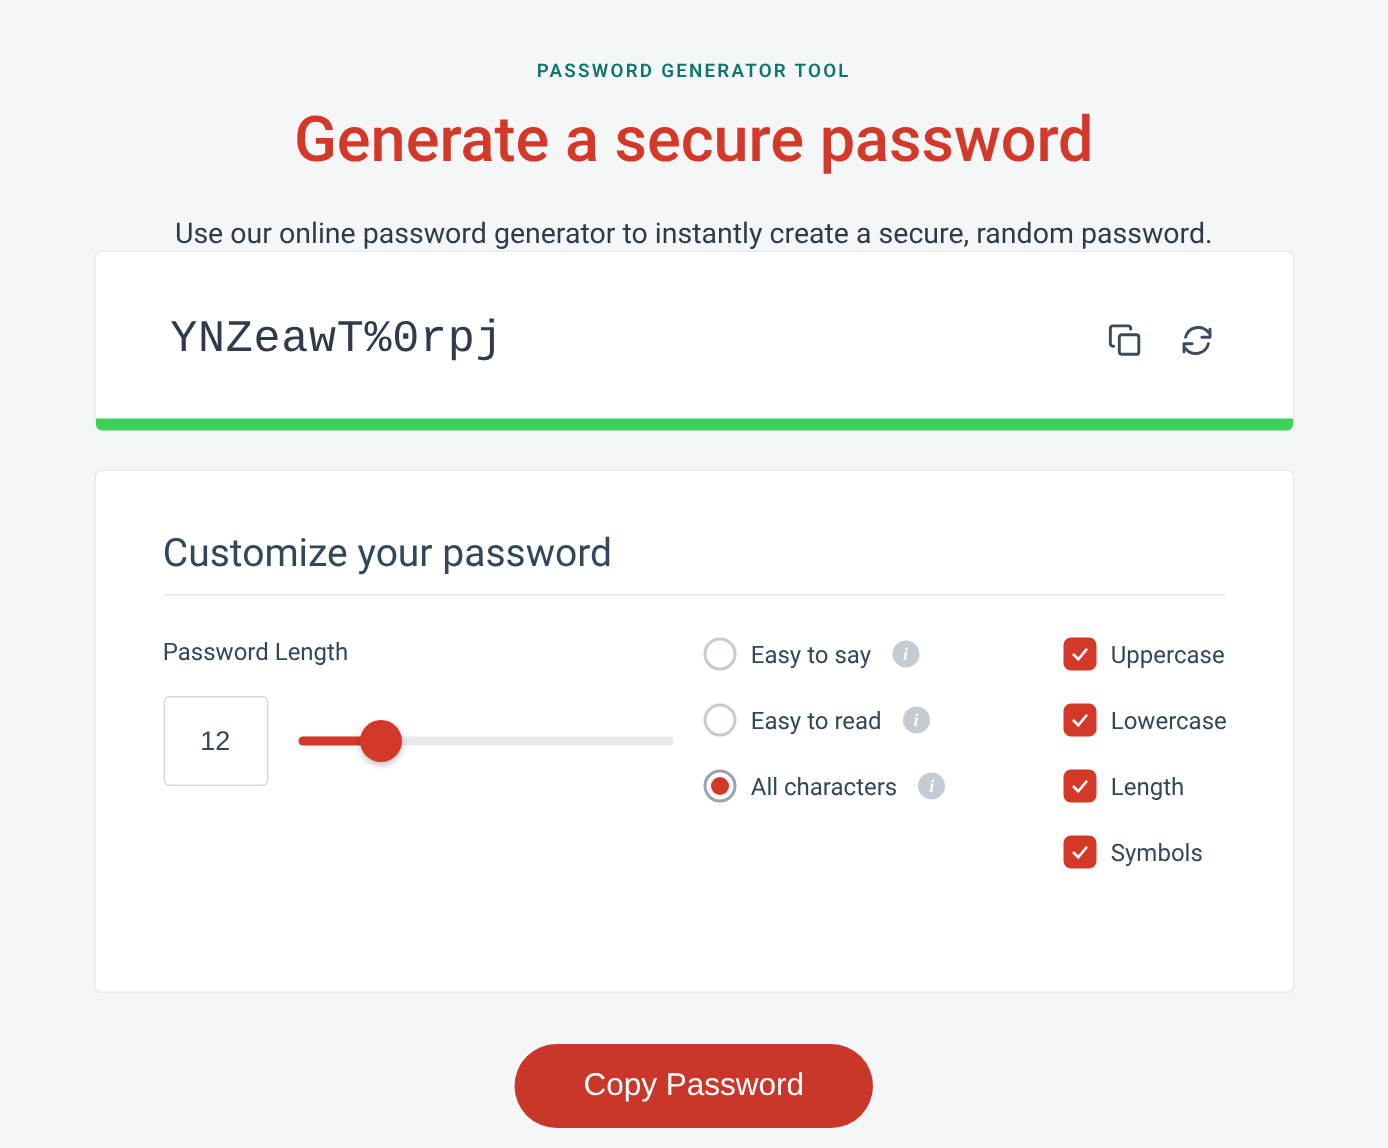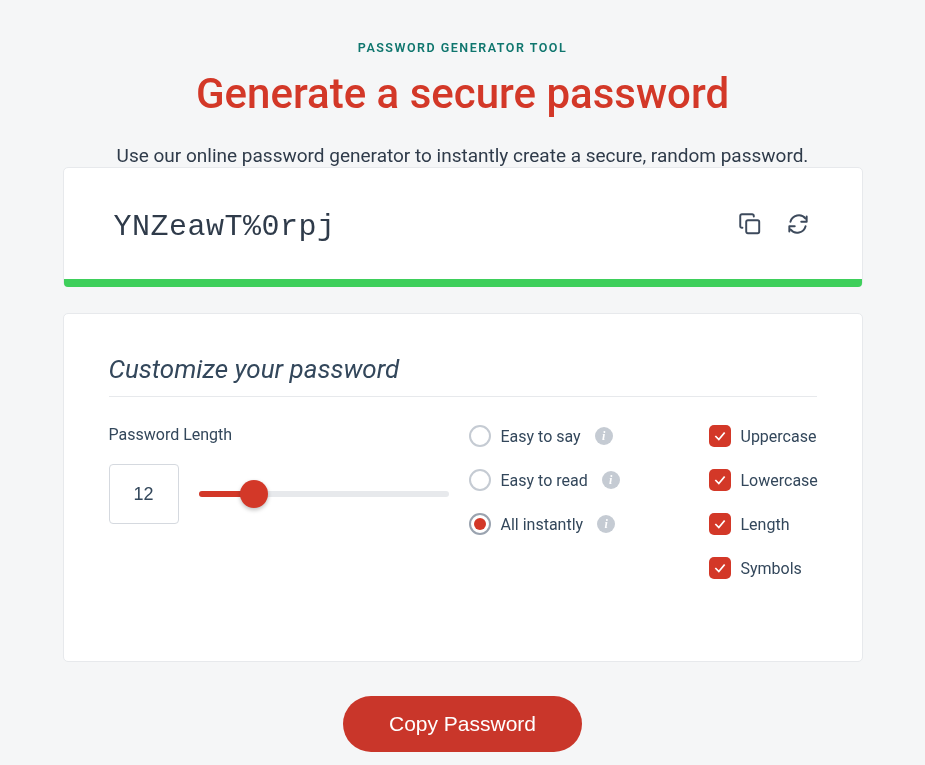--- a/index.html
+++ b/index.html
@@ -41,21 +41,21 @@
     width: 800px;
     background: #fff;
     border: 1px solid #e7e9ec;
     border-radius: 5px;
   }
   
   .pw-card {
     position: relative;
     padding: 42px 50px 42px 50px;
     display: flex;
-    align-items: flex-start;
+    align-items: center;
     justify-content: space-between;
   }
   .pw-text {
     font-family: "Consolas", "Menlo", "Courier New", monospace;
     font-size: 30px;
     color: #2f3b4a;
     font-weight: 500;
     letter-spacing: 0.5px;
   }
   .pw-actions {
@@ -87,21 +87,20 @@
     margin-top: 26px;
     padding: 40px 45px 60px;
   }
   .section-title {
     font-size: 26px;
     font-weight: 400;
     color: #33475b;
     padding-bottom: 12px;
     border-bottom: 1px solid #e7e9ec;
     margin-bottom: 28px;
-    font-style: italic;
   }
   .options-row {
     display: flex;
     gap: 20px;
   }
   .col-length { flex: 0 0 340px; }
   .col-mode   { flex: 0 0 220px; }
   .col-chars  { flex: 1; }
 
   .length-label {
@@ -288,21 +287,21 @@
         </div>
         <div class="radio-item">
           <span class="radio-circle"></span>
           <span>Easy to read</span>
           <span class="info-icon"></span>
         </div>
         <div class="radio-item">
           <span class="radio-circle selected">
             <span class="radio-dot"></span>
           </span>
-          <span>All instantly</span>
+          <span>All characters</span>
           <span class="info-icon"></span>
         </div>
       </div>
 
       <div class="col-chars">
         <div class="check-item">
           <span class="checkbox">
             <svg viewBox="0 0 24 24">
                 <polyline points="4 12 10 18 20 6"></polyline>
               </svg>

